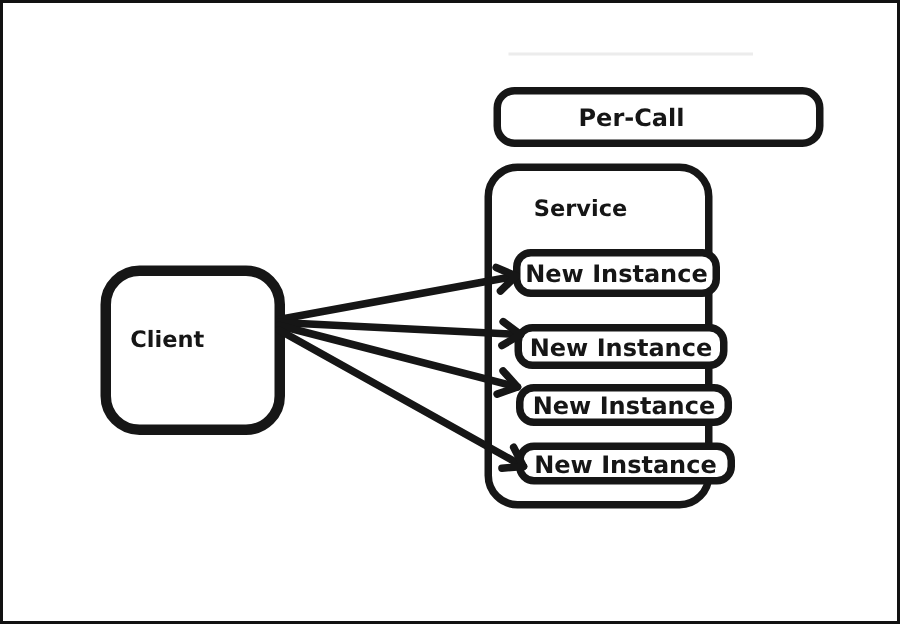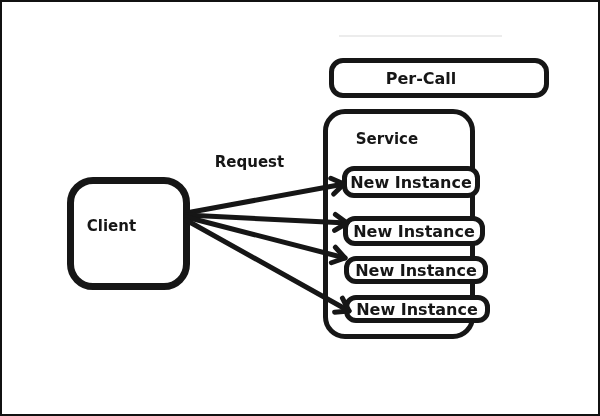--- a/index.html
+++ b/index.html
@@ -126,21 +126,20 @@
     </div>
     <div class="box instance inst-4">
       <span>New Instance</span>
     </div>
   </div>
 
   <div class="box client">
     <span class="lbl">Client</span>
   </div>
 
-  <div class="request-label">Request</div>
 
   <svg class="arrows" viewBox="0 0 600 416" xmlns="http://www.w3.org/2000/svg">
     <defs>
       <marker id="ah" markerUnits="userSpaceOnUse" markerWidth="18" markerHeight="28" refX="15" refY="14" orient="auto">
         <path d="M 3 6 L 15 14 L 3 22" fill="none" stroke="#161616" stroke-width="5" stroke-linecap="round" stroke-linejoin="round"></path>
       </marker>
     </defs>
     <line x1="184" y1="211" x2="342" y2="182" stroke="#161616" stroke-width="5" stroke-linecap="round" marker-end="url(#ah)"></line>
     <line x1="184" y1="213" x2="345" y2="221" stroke="#161616" stroke-width="5" stroke-linecap="round" marker-end="url(#ah)"></line>
     <line x1="184" y1="215" x2="343" y2="256" stroke="#161616" stroke-width="5" stroke-linecap="round" marker-end="url(#ah)"></line>

